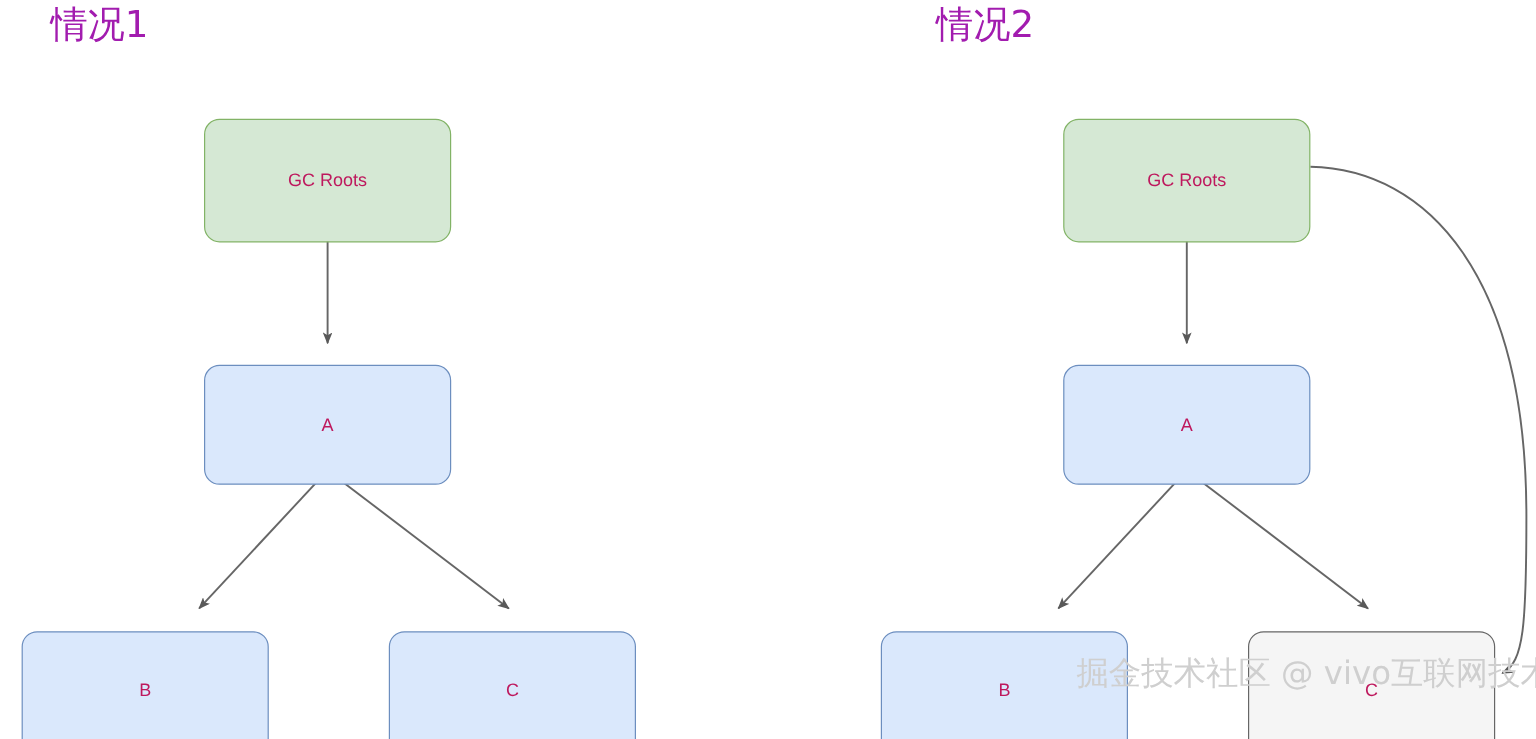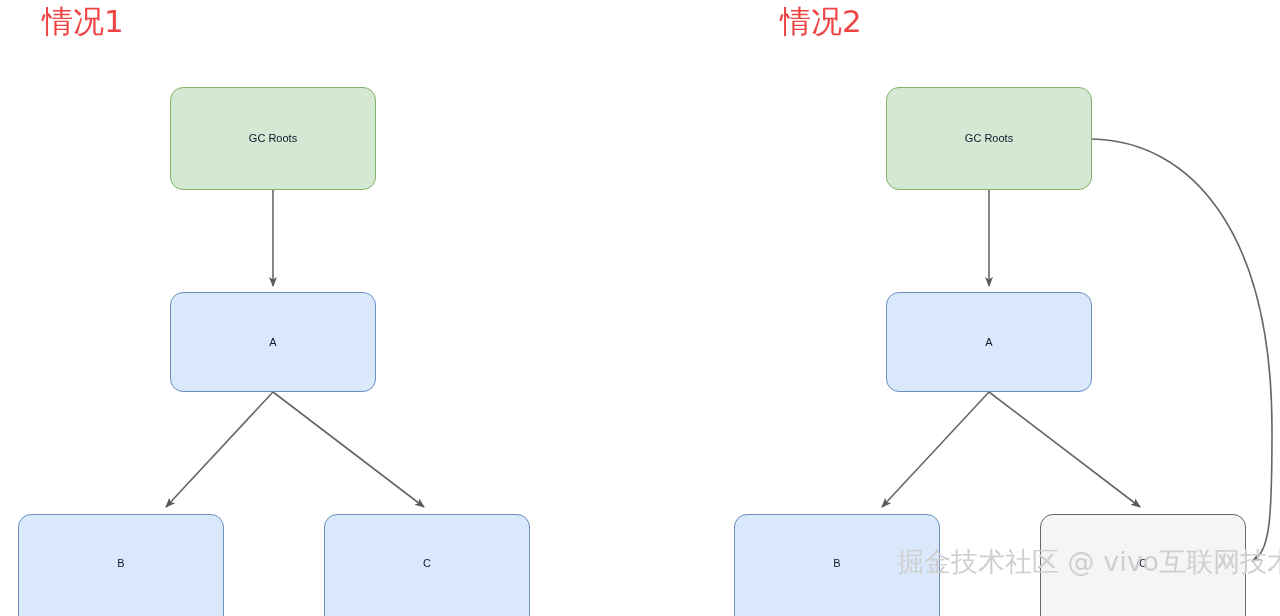--- a/index.html
+++ b/index.html
@@ -18,40 +18,41 @@
     position: absolute;
     left: 0;
     top: 0;
     width: 1280px;
     height: 616px;
   }
   .panel-title {
     position: absolute;
     font-size: 31px;
     line-height: 1;
-    color: #ef4444;
+    color: #a21caf;
     font-family: "DejaVu Sans", "Liberation Sans", sans-serif;
     white-space: nowrap;
     letter-spacing: 0px;
   }
   #title-left  { left: 42px;  top: 6px; }
   #title-right { left: 780px; top: 6px; }
 
   .node {
     position: absolute;
     box-sizing: border-box;
     border-radius: 13px;
     border-width: 1.4px;
     border-style: solid;
     display: flex;
     align-items: center;
     justify-content: center;
-    font-size: 11px;
-    color: #0f172a;
+    font-size: 15px;
+    color: #be185d;
     white-space: nowrap;
+    margin-top: 12px;
   }
   .node .node-label {
     display: block;
     line-height: 1;
   }
   .node-green {
     background: #d5e8d4;
     border-color: #82b366;
   }
   .node-blue {

